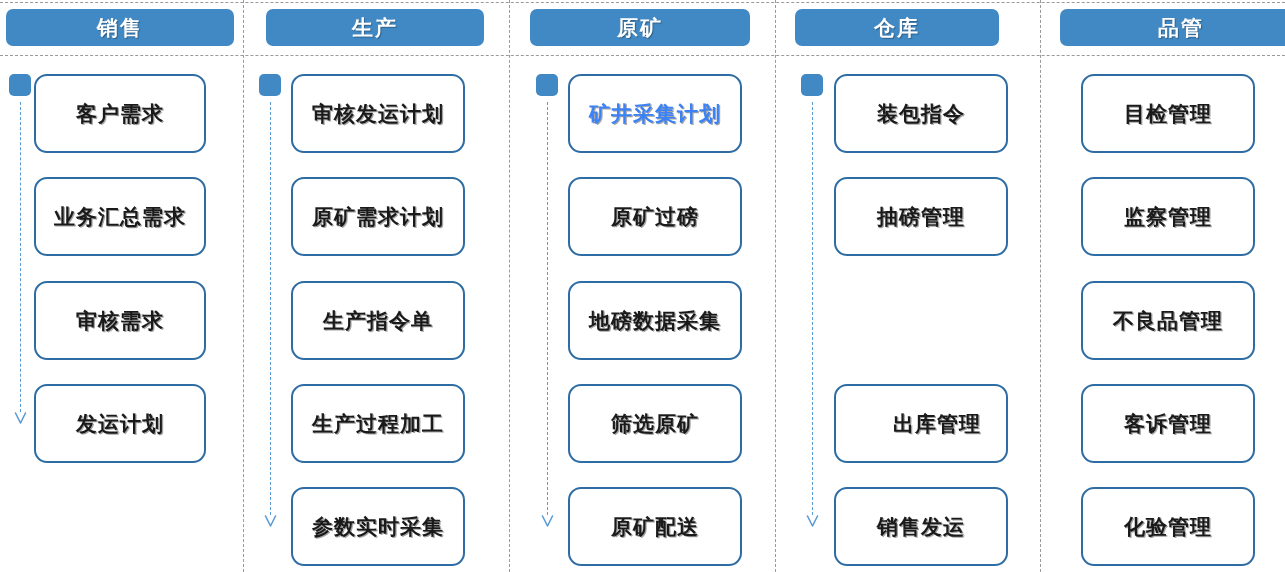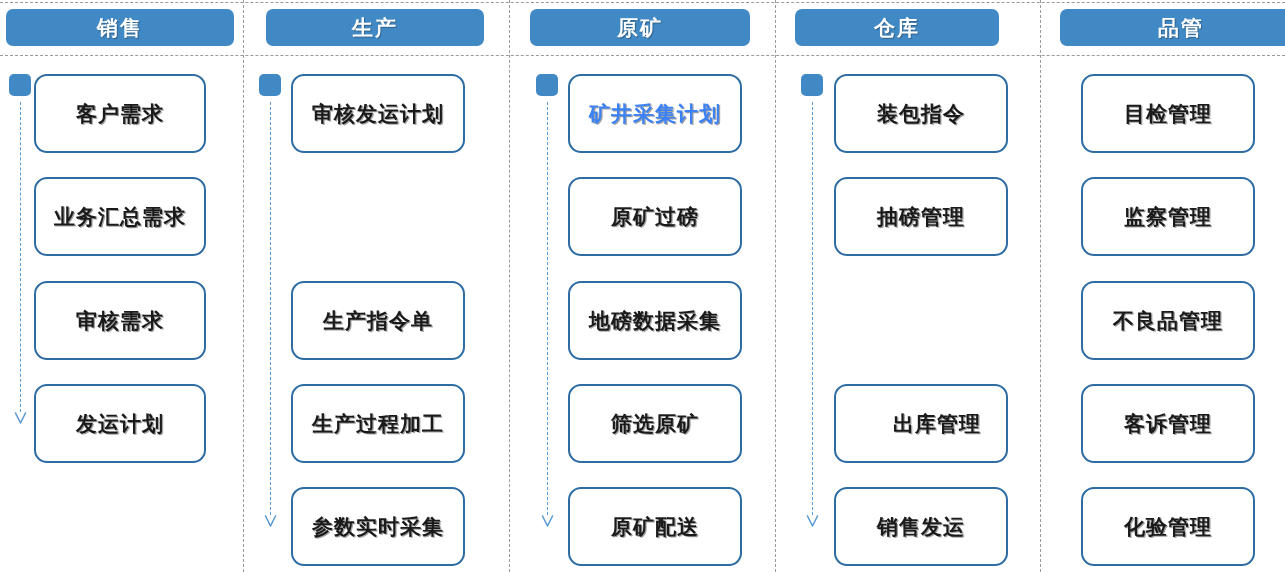--- a/index.html
+++ b/index.html
@@ -130,20 +130,21 @@
       <div class="column" style="left: 266px; width: 218px;">
         <div class="lane-header" style="left: 0px; width: 218px; background: rgb(65, 137, 196);">生产</div>
         <div class="start-marker" style="left: -7px; top: 74px; background: rgb(65, 137, 196);"></div>
         <div class="flow-line" style="left: 4px; top: 102px; height: 413px; border-left-color: rgb(91, 155, 213);"></div>
         <div class="flow-arrow" style="left: -2px; top: 515px;">
           <svg width="13" height="13" viewBox="0 0 13 13">
             <path d="M1.5 1 L6.5 11 L11.5 1" fill="none" stroke="#5b9bd5" stroke-width="1.6" stroke-linecap="round" stroke-linejoin="round"></path>
           </svg>
         </div>
         <div class="node" style="left: 25px; top: 74px; width: 174px; border-color: rgb(46, 109, 164); background: rgb(255, 255, 255); color: rgb(26, 26, 26);">审核发运计划</div>
+        <div class="node" style="left: 25px; top: 177px; width: 174px; border-color: rgb(46, 109, 164); background: rgb(255, 255, 255); color: rgb(26, 26, 26);">原矿需求计划</div>
         <div class="node" style="left: 25px; top: 281px; width: 174px; border-color: rgb(46, 109, 164); background: rgb(255, 255, 255); color: rgb(26, 26, 26);">生产指令单</div>
         <div class="node" style="left: 25px; top: 384px; width: 174px; border-color: rgb(46, 109, 164); background: rgb(255, 255, 255); color: rgb(26, 26, 26);">生产过程加工</div>
         <div class="node" style="left: 25px; top: 487px; width: 174px; border-color: rgb(46, 109, 164); background: rgb(255, 255, 255); color: rgb(26, 26, 26);">参数实时采集</div>
       </div>
       <div class="column" style="left: 530px; width: 220px;">
         <div class="lane-header" style="left: 0px; width: 220px; background: rgb(65, 137, 196);">原矿</div>
         <div class="start-marker" style="left: 6px; top: 74px; background: rgb(65, 137, 196);"></div>
         <div class="flow-line" style="left: 17px; top: 102px; height: 413px; border-left-color: rgb(91, 155, 213);"></div>
         <div class="flow-arrow" style="left: 11px; top: 515px;">
           <svg width="13" height="13" viewBox="0 0 13 13">

